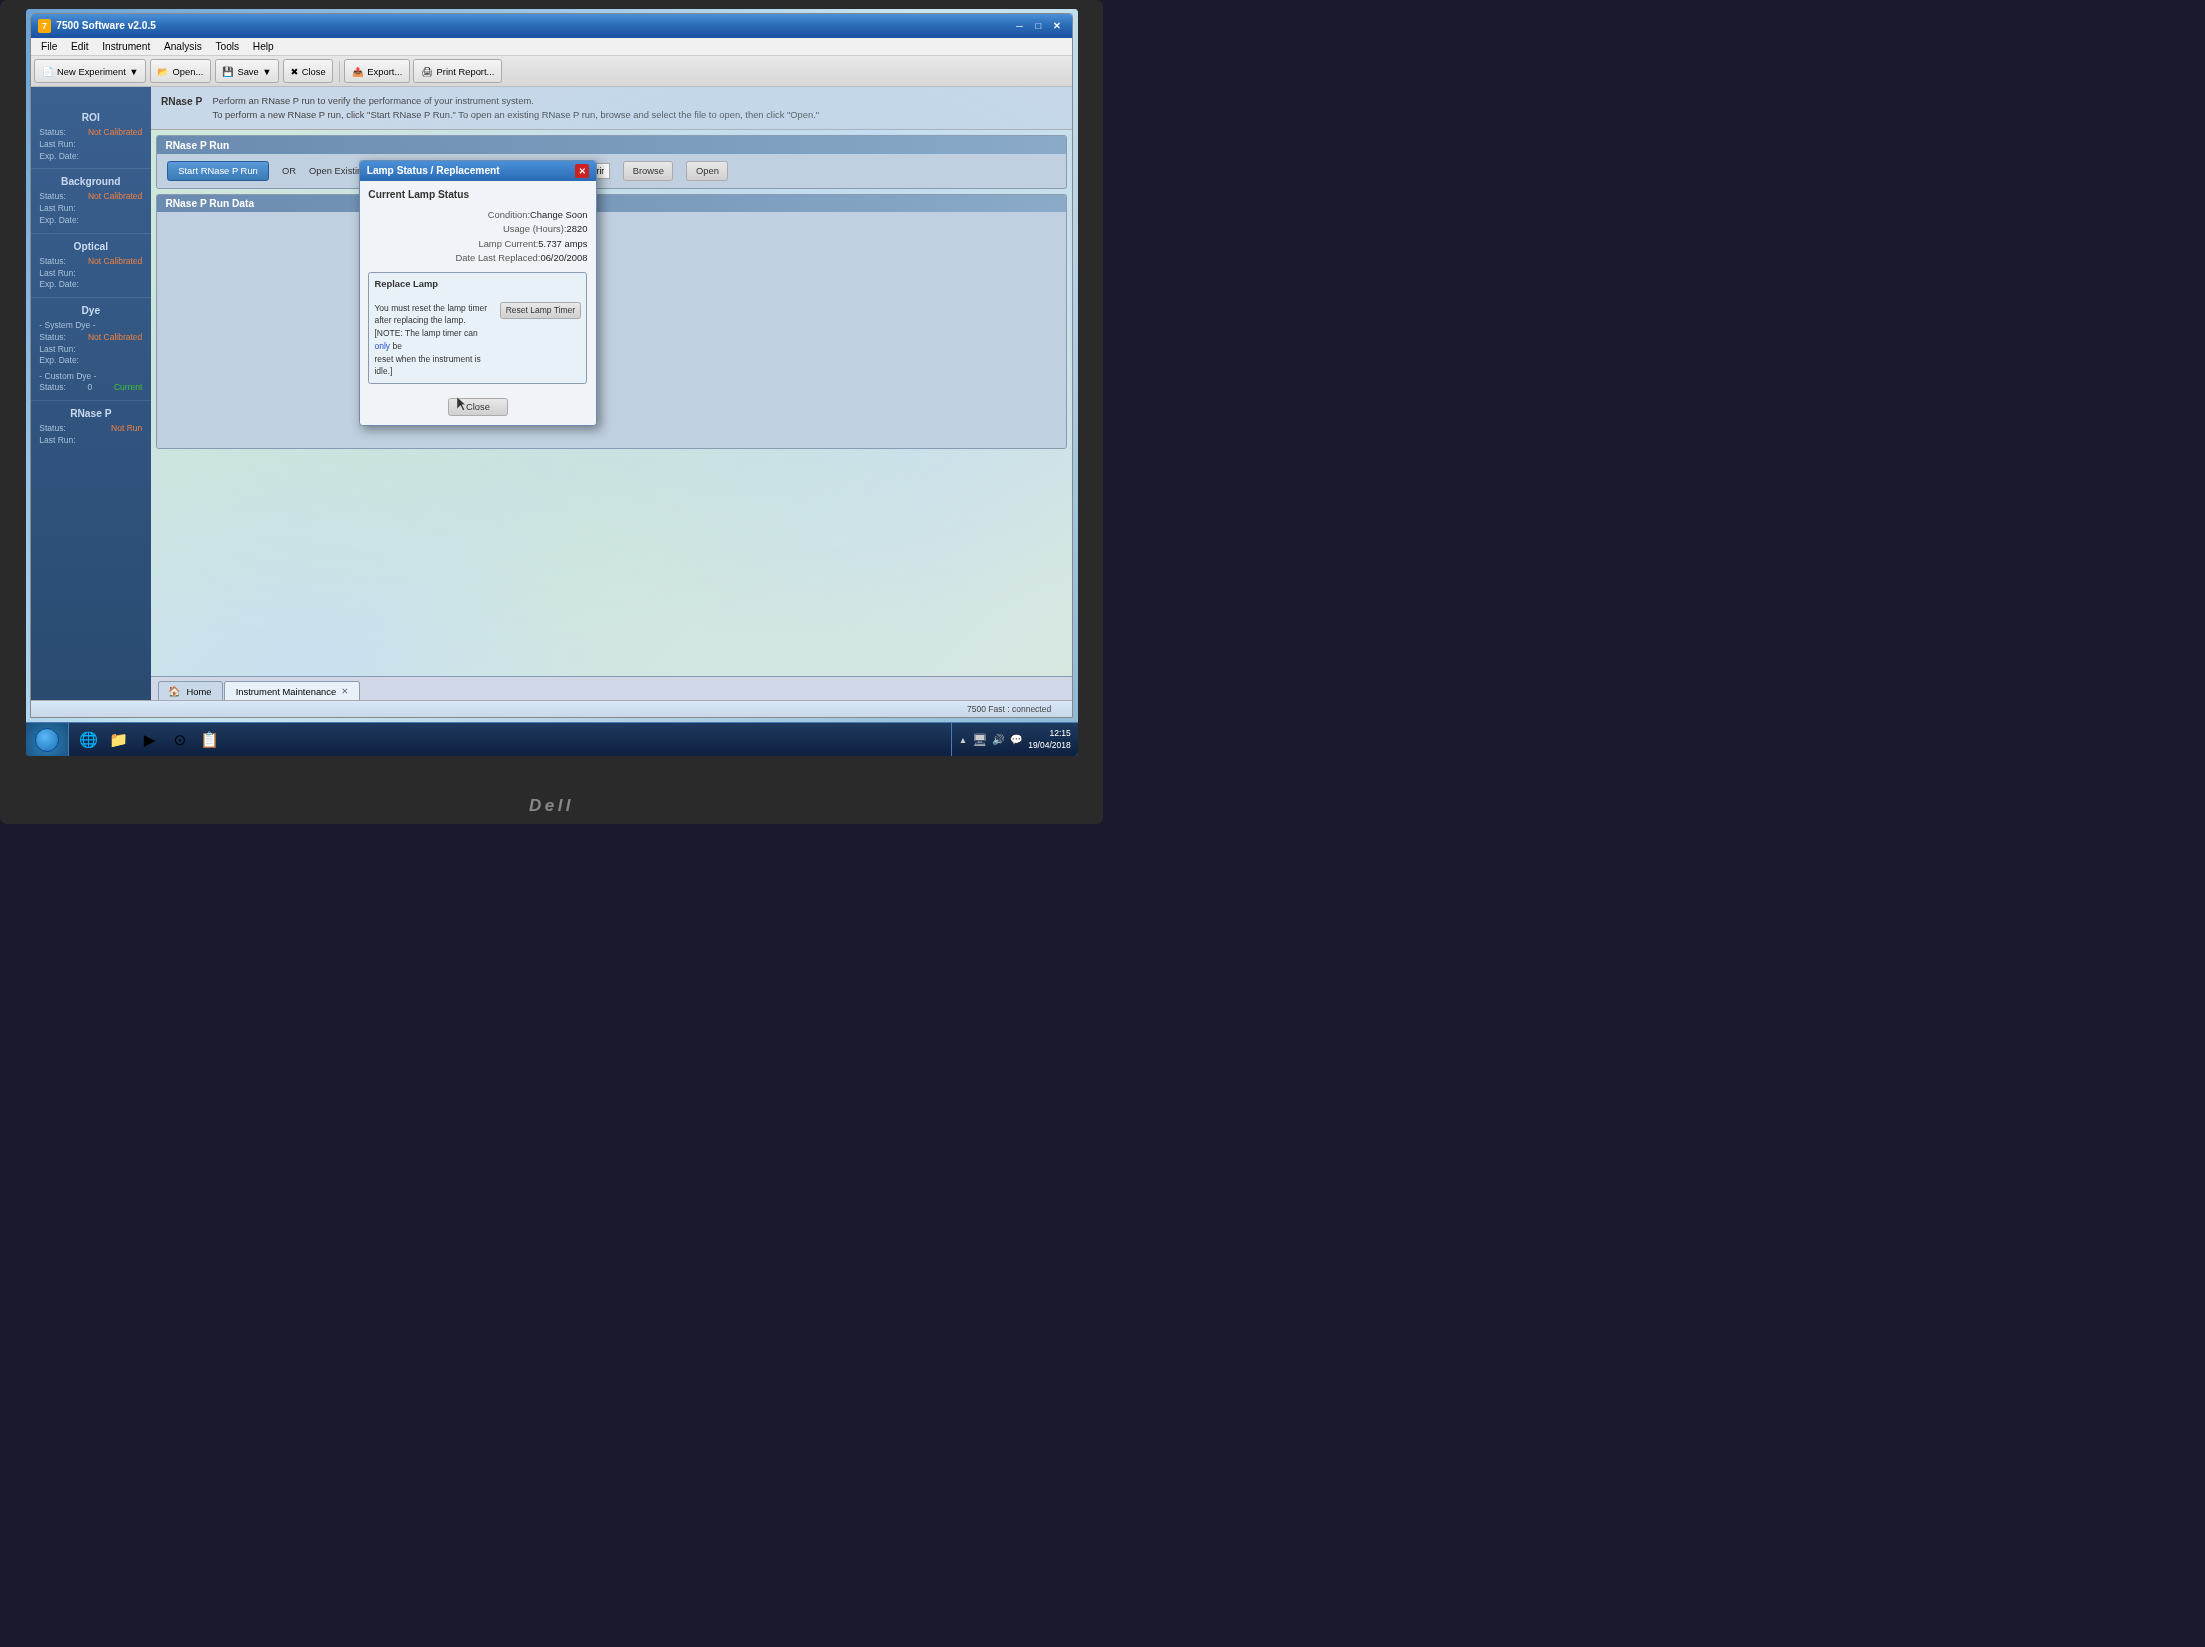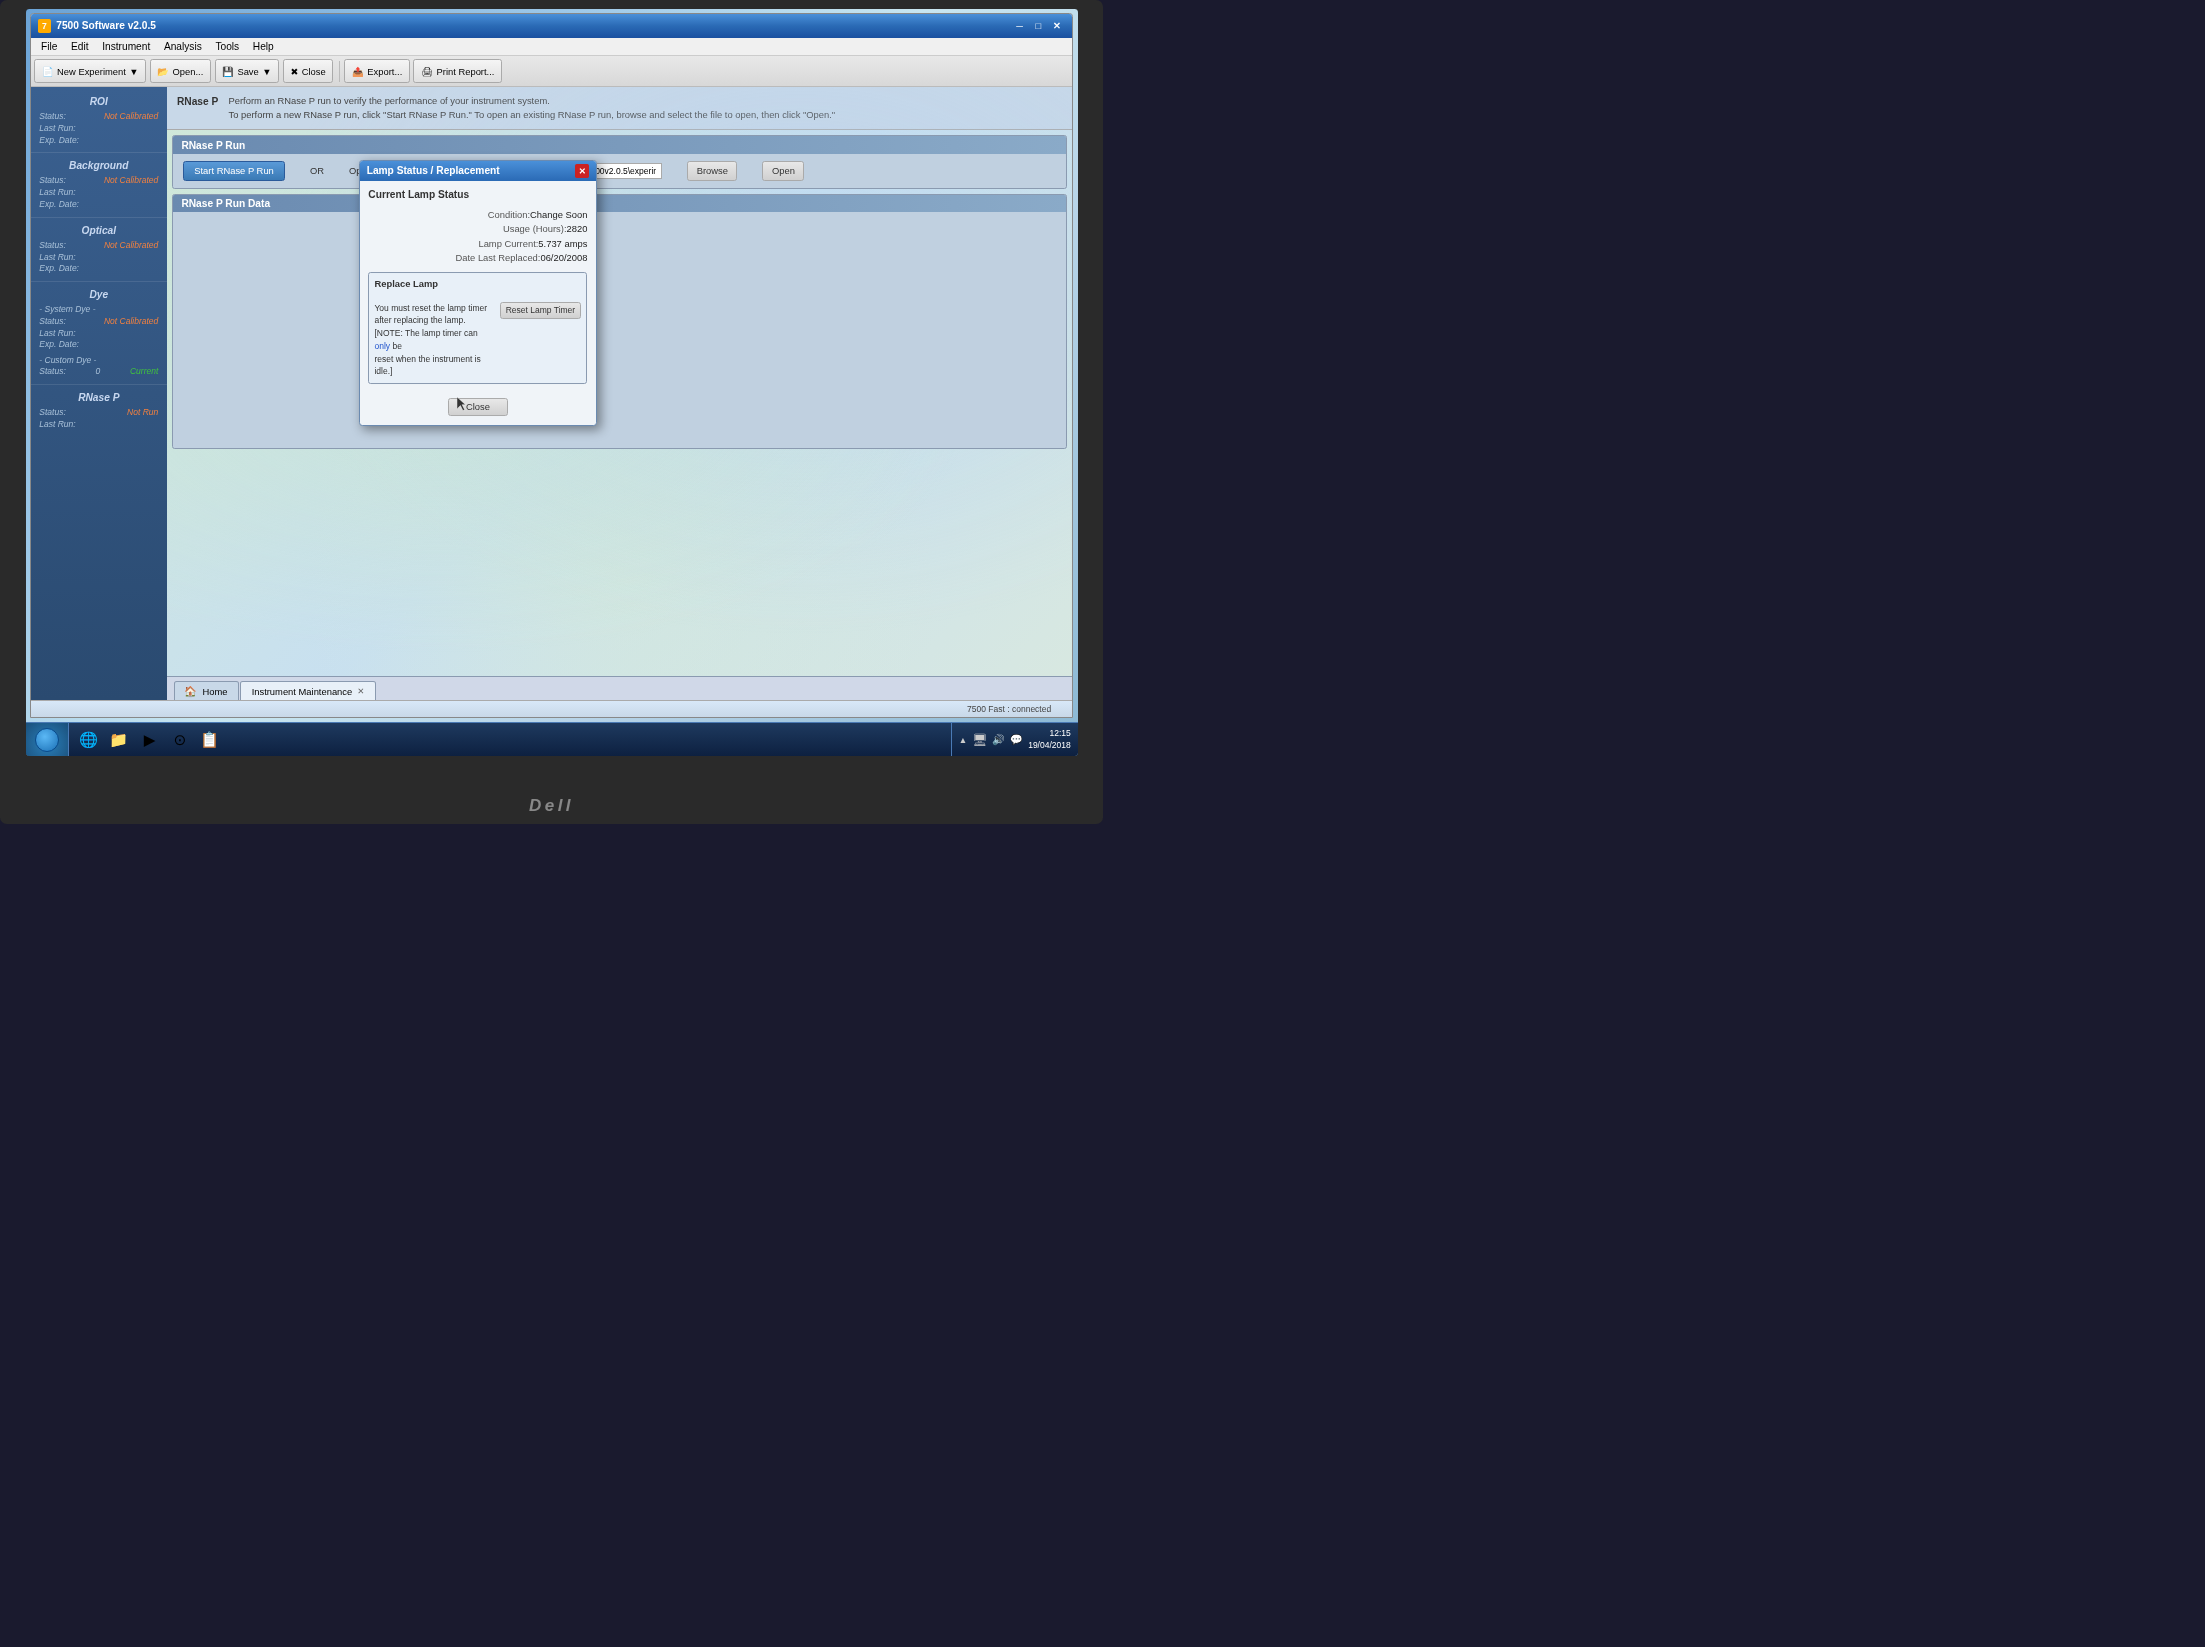--- a/index.html
+++ b/index.html
@@ -222,26 +222,25 @@
 
     
     .main-content {
       display: flex;
       flex: 1;
       overflow: hidden;
     }
 
     
     .sidebar {
-      width: 136px;
+      width: 120px;
       background: linear-gradient(to bottom, #3a6090, #2a4a70);
       flex-shrink: 0;
       overflow-y: auto;
-      padding: 5px 0;
-      font-style: italic;
+      padding: 21px 0;
     }
 
     .sidebar-section {
       margin-bottom: 3.4px;
       border-bottom: 0.9px solid rgba(255,255,255,0.1);
       padding-bottom: 6.8px;
     }
 
     .sidebar-section-title {
       color: #c8d8f0;
@@ -330,21 +329,21 @@
       border-radius: 1.7px 1.7px 0 0;
     }
 
     .section-body {
       padding: 6.8px 10.2px;
     }
 
     .rnase-run-controls {
       display: flex;
       align-items: center;
-      gap: 25px;
+      gap: 13px;
       flex-wrap: wrap;
     }
 
     .btn-primary {
       background: linear-gradient(to bottom, #5a9ad8, #3a7ab5);
       border: 0.9px solid #2a5a9a;
       color: white;
       font-size: 9.4px;
       padding: 3.4px 10.2px;
       border-radius: 2.6px;

